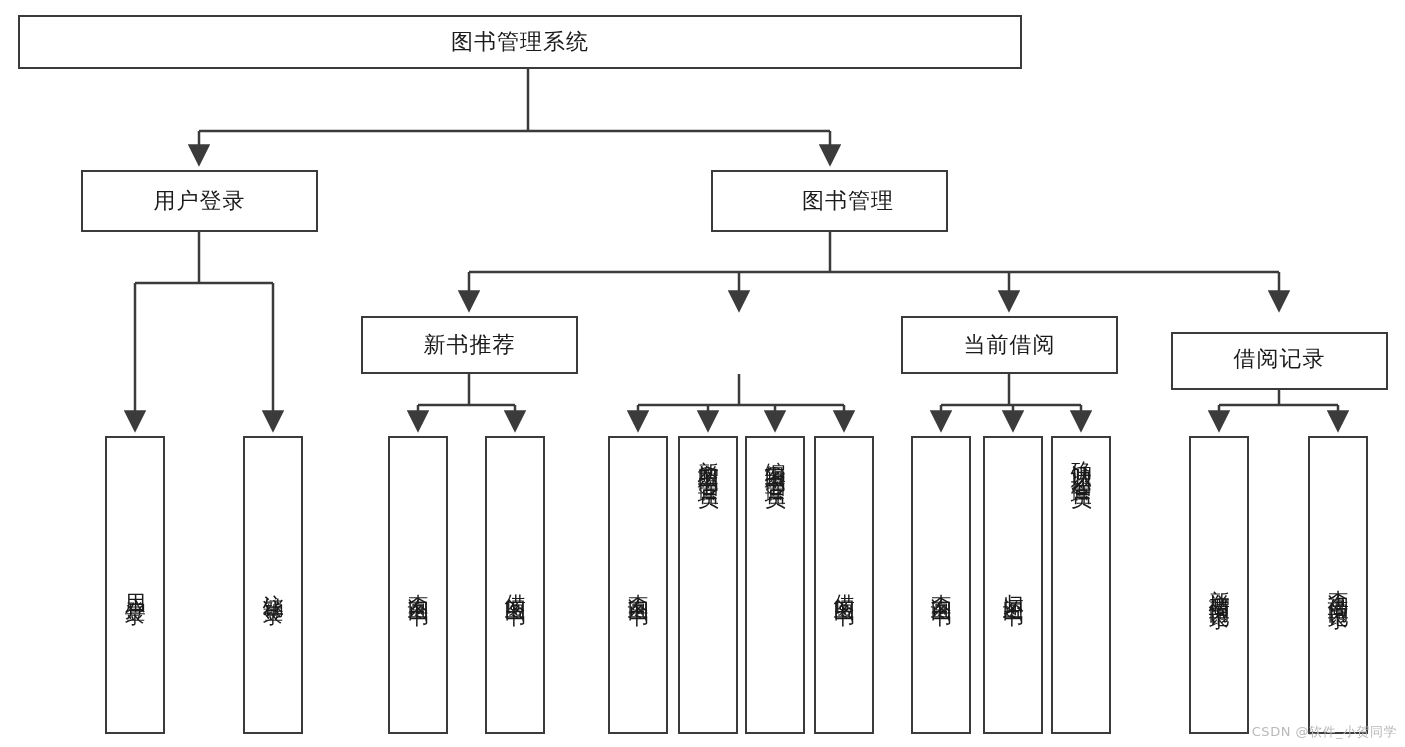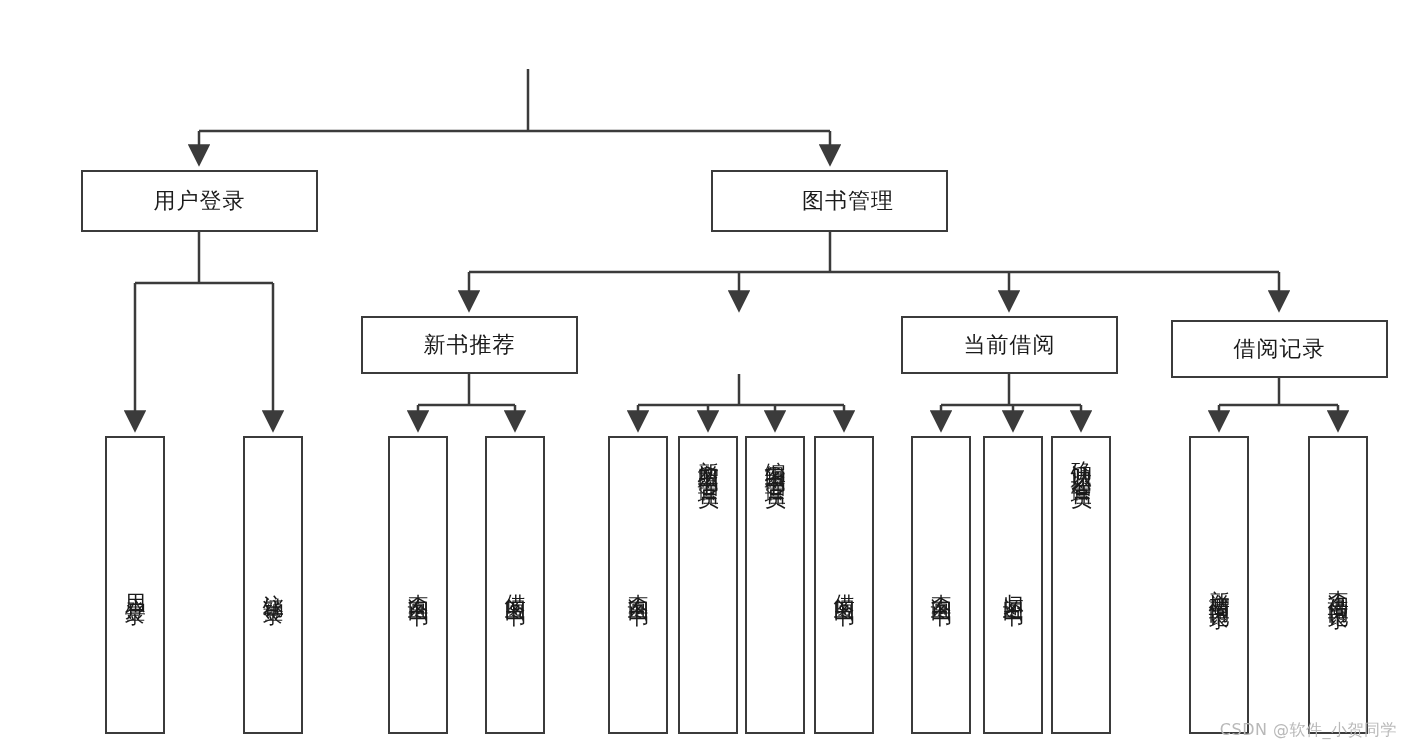--- a/index.html
+++ b/index.html
@@ -53,21 +53,21 @@
     align-items: center;
     justify-content: center;
   }
   .node.vertical.align-top {
     justify-content: flex-start;
   }
   .watermark {
     position: absolute;
     right: 8px;
     bottom: 6px;
-    font-size: 16px;
+    font-size: 13px;
     color: #b9b9b9;
     letter-spacing: 0.5px;
     z-index: 5;
     white-space: nowrap;
     font-family: "DejaVu Sans", "Liberation Sans", sans-serif;
     text-align: right;
   }
 </style>
 </head>
 <body>
@@ -120,35 +120,38 @@
       <path d="M 1013 405 L 1013 429" marker-end="url(#arrow)"></path>
       <path d="M 1081 405 L 1081 429" marker-end="url(#arrow)"></path>
 
       <path d="M 1279 374 L 1279 405"></path>
       <path d="M 1219 405 L 1338 405"></path>
       <path d="M 1219 405 L 1219 429" marker-end="url(#arrow)"></path>
       <path d="M 1338 405 L 1338 429" marker-end="url(#arrow)"></path>
     </g>
   </svg>
 
+  <div class="node horizontal" style="left:18px; top:15px; width:1004px; height:54px;">
+    <span>图书管理系统</span>
+  </div>
 
   <div class="node horizontal" style="left:81px; top:170px; width:237px; height:62px;">
     <span>用户登录</span>
   </div>
   <div class="node horizontal" style="left:711px; top:170px; width:237px; height:62px;padding-left:37px;">
     <span>图书管理</span>
   </div>
 
   <div class="node horizontal" style="left:361px; top:316px; width:217px; height:58px;">
     <span>新书推荐</span>
   </div>
   <div class="node horizontal" style="left:901px; top:316px; width:217px; height:58px;">
     <span>当前借阅</span>
   </div>
-  <div class="node horizontal" style="left:1171px; top:320px; width:217px; height:58px;">
+  <div class="node horizontal" style="left:1171px; top:332px; width:217px; height:58px;font-family:Liberation Mono, monospace;">
     <span>借阅记录</span>
   </div>
 
   <div class="node vertical" style="left:105px; top:436px; width:60px; height:298px;">
     <span>用户登录</span>
   </div>
   <div class="node vertical" style="left:243px; top:436px; width:60px; height:298px;">
     <span>注销登录</span>
   </div>
   <div class="node vertical" style="left:388px; top:436px; width:60px; height:298px;">

